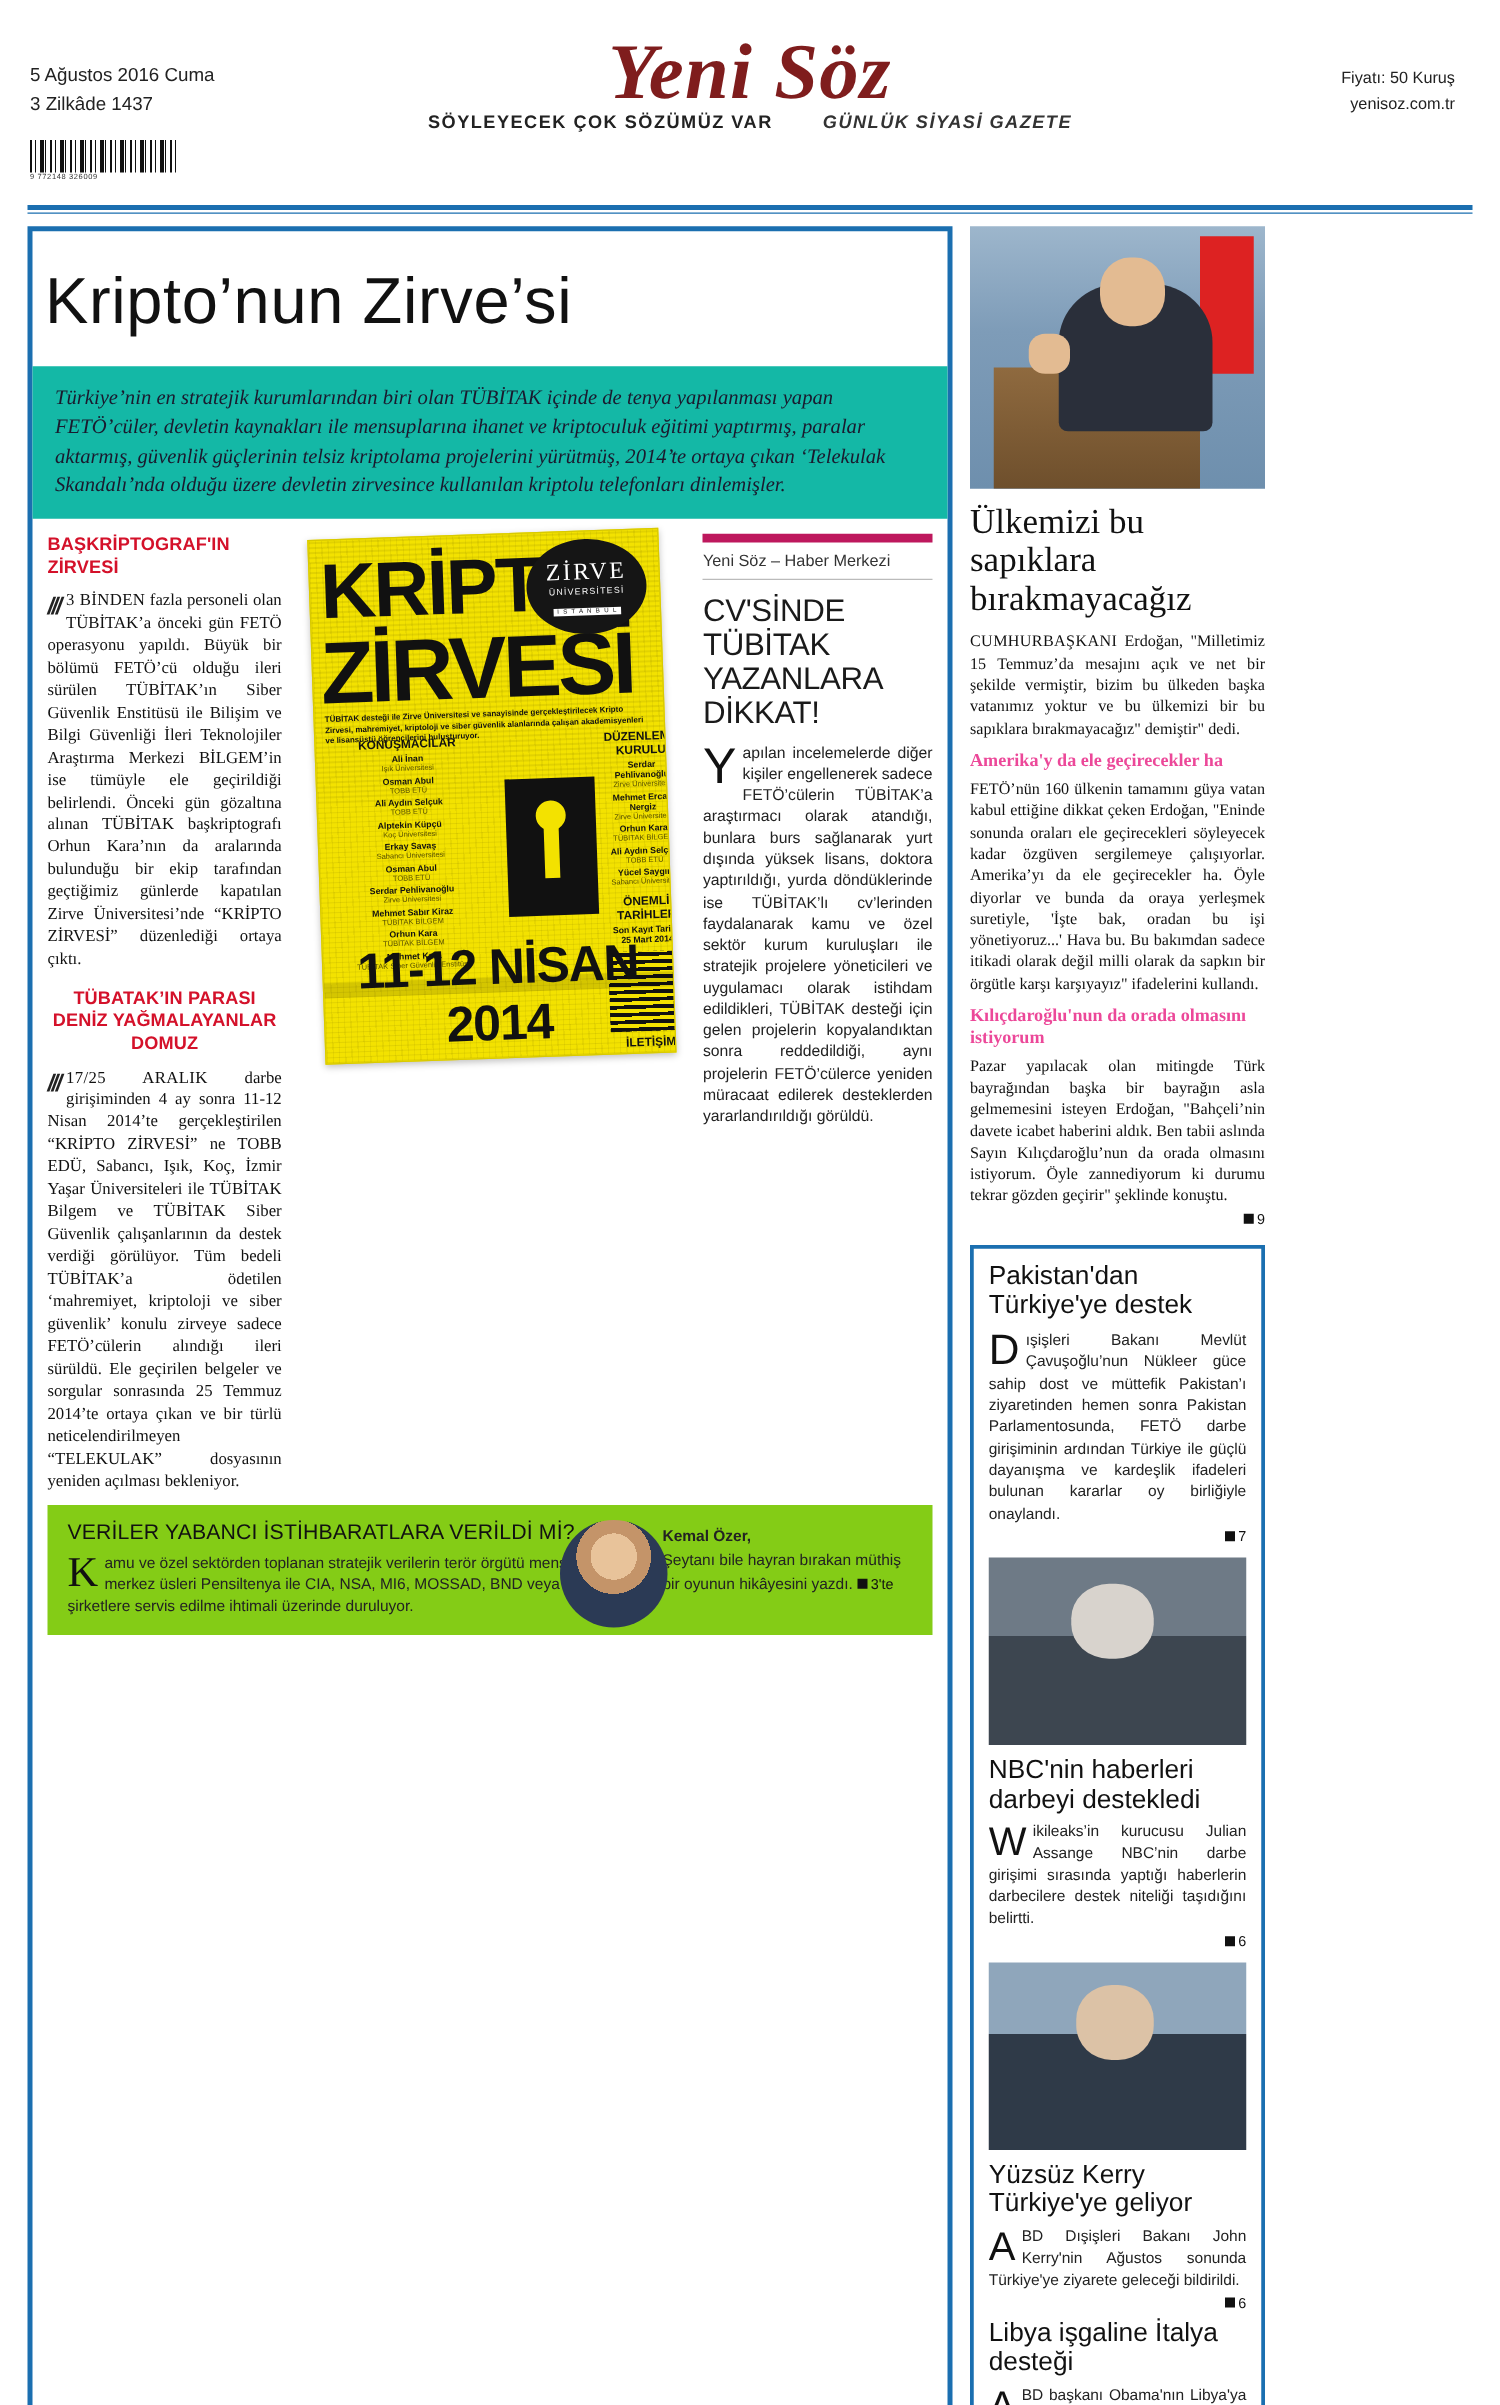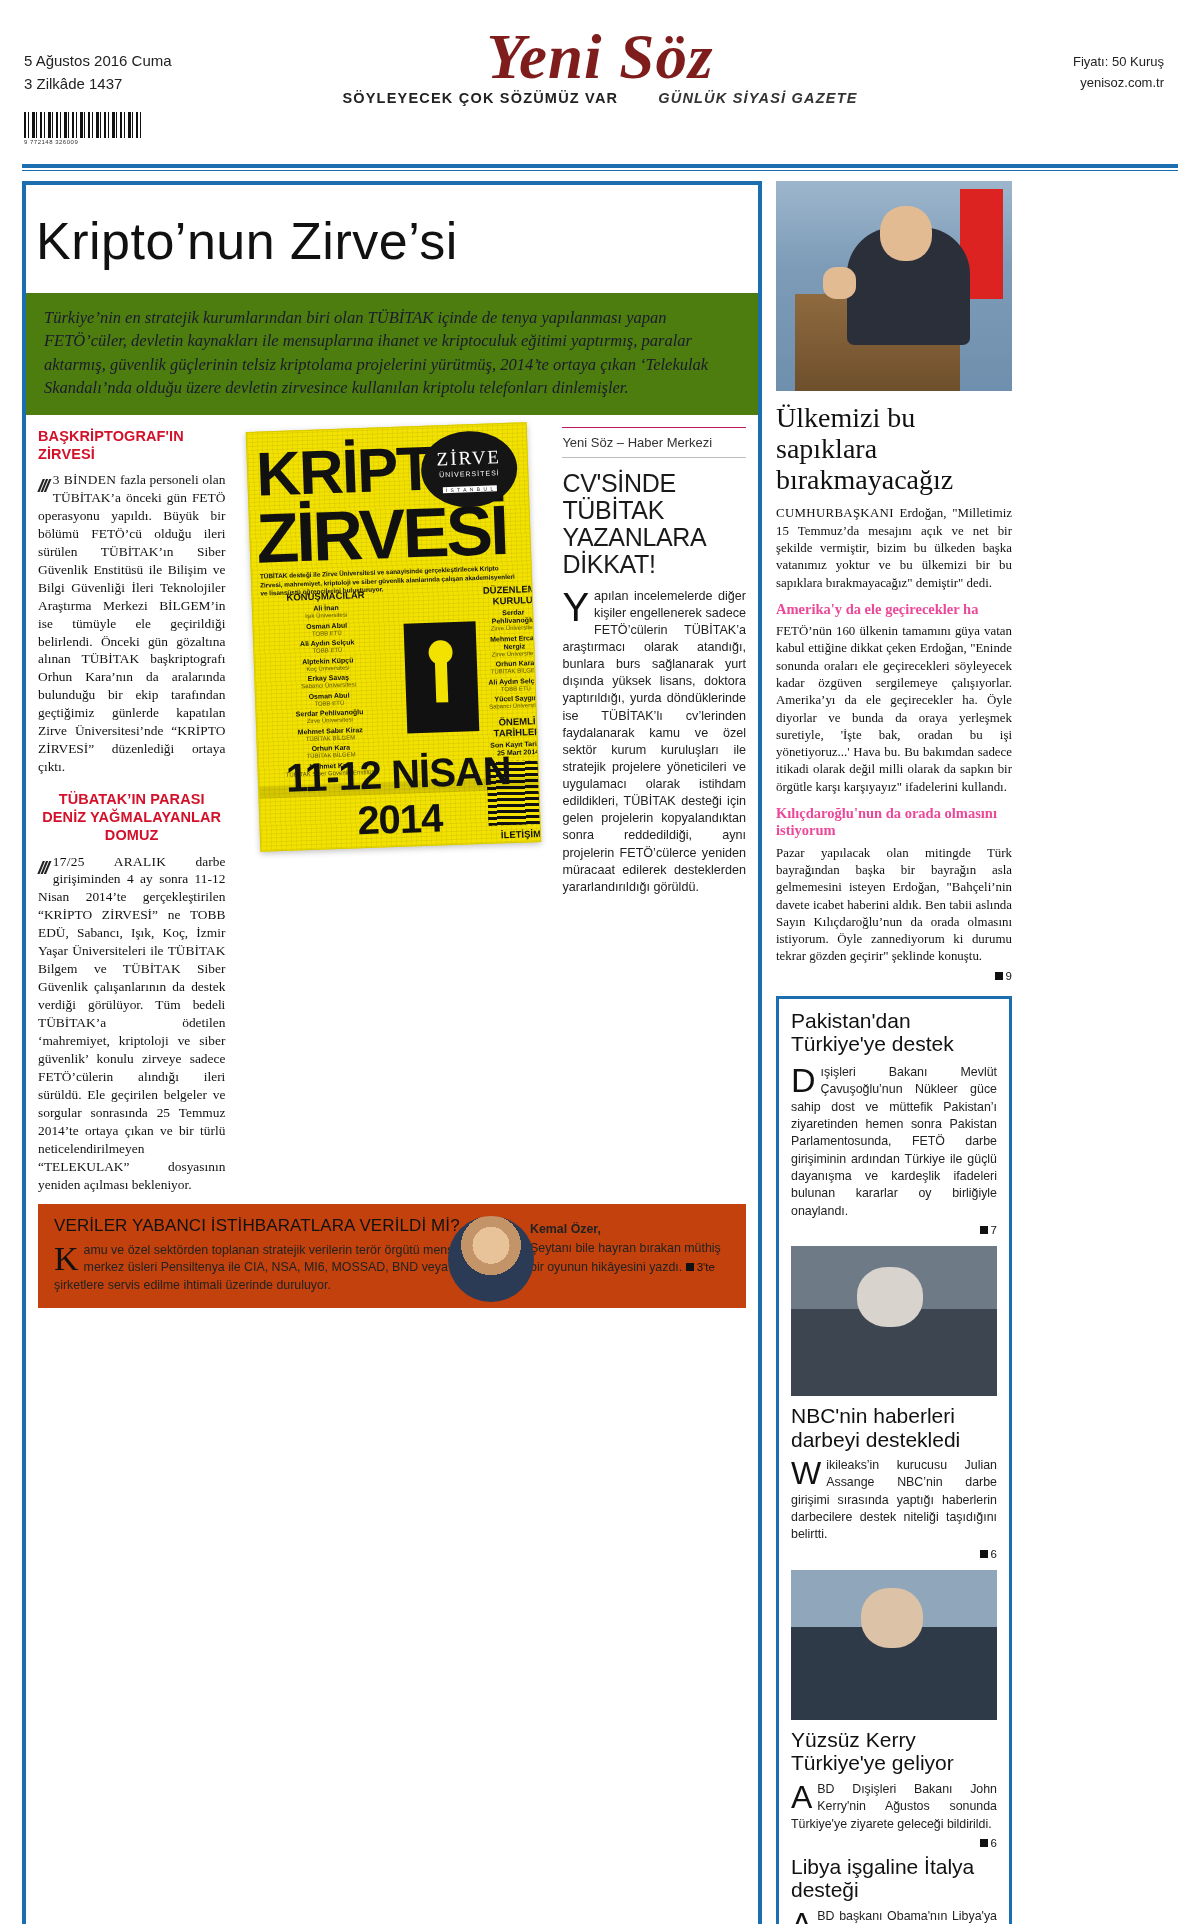--- a/index.html
+++ b/index.html
@@ -54,21 +54,21 @@
   .lead-box {
     width: 740px; border: 4px solid #1b6fb0; background: #fff;
     position: relative; padding: 0;
   }
   .lead-title {
     font-family: Liberation Sans, sans-serif;
     font-size: 52px; text-align: left; padding: 26px 10px 22px;
     letter-spacing: .5px; color: #111;
   }
   .lead-spot {
-    background: #4d7c0f; padding: 13px 18px 15px;
+    background: #14b8a6; padding: 13px 18px 15px;
     font-family: "Liberation Serif", serif;
     font-style: italic; font-size: 16.5px; line-height: 1.42; color: #1a1a2e;
   }
   .lead-cols { display: flex; gap: 28px; padding: 12px 12px 0; }
   .col-a { width: 200px; }
   .col-poster { width: 300px; }
   .col-c { width: 196px; }
 
   .subhead {
     color: #d4112a; font-weight: 700; font-size: 14.5px;
@@ -149,37 +149,37 @@
   .poster-date {
     position: absolute; bottom: 4px; left: 0; right: 0; text-align: center;
     font-size: 40px; font-weight: 900; color: #111; letter-spacing: -1px;
   }
   .poster-bottom-bar {
     position: absolute; bottom: 52px; left: 0; right: 0; height: 12px; background: rgba(0,0,0,.12);
   }
 
   
   .byline {
-    font-size: 13px; color: #333; border-top: 1px solid #be185d; border-bottom: 1px solid #bbb;
+    font-size: 13px; color: #333; border-top: 7px solid #be185d; border-bottom: 1px solid #bbb;
     padding: 7px 0; margin-bottom: 12px;
   }
   .c-head {
     font-size: 25px; line-height: 1.08; color: #1a1a1a; font-weight: 400;
     letter-spacing: -.3px; margin-bottom: 10px;
   }
   .sans-body { font-size: 12.6px; line-height: 1.36; color: #222; text-align: justify; }
   .dropcap {
     float: left; font-size: 40px; line-height: .82; font-weight: 400;
     padding: 3px 5px 0 0; color: #111; font-family: "Liberation Sans", sans-serif;
   }
   .dropcap.serif { font-family: "Liberation Serif", serif; font-size: 42px; }
 
   
   .verdict {
-    margin: 10px 12px 12px; background: #c2410c; border-top: none;
+    margin: 10px 12px 12px; background: #84cc16; border-top: none;
     display: flex; gap: 12px; padding: 12px 16px 14px; position: relative;
   }
   .verdict-l { flex: 1; }
   .verdict-h { font-size: 17px; color: #111; margin-bottom: 6px; letter-spacing: .1px; }
   .verdict-b { font-size: 12.4px; line-height: 1.42; color: #222; }
   .verdict-r { width: 200px; font-size: 12.4px; line-height: 1.5; color: #222; padding-top:4px;}
   .verdict-r b { display: block; margin-bottom: 1px; }
   .kemal-photo {
     position: absolute; right: 212px; bottom: 6px; width: 86px; height: 86px;
     border-radius: 50%; overflow: hidden;

